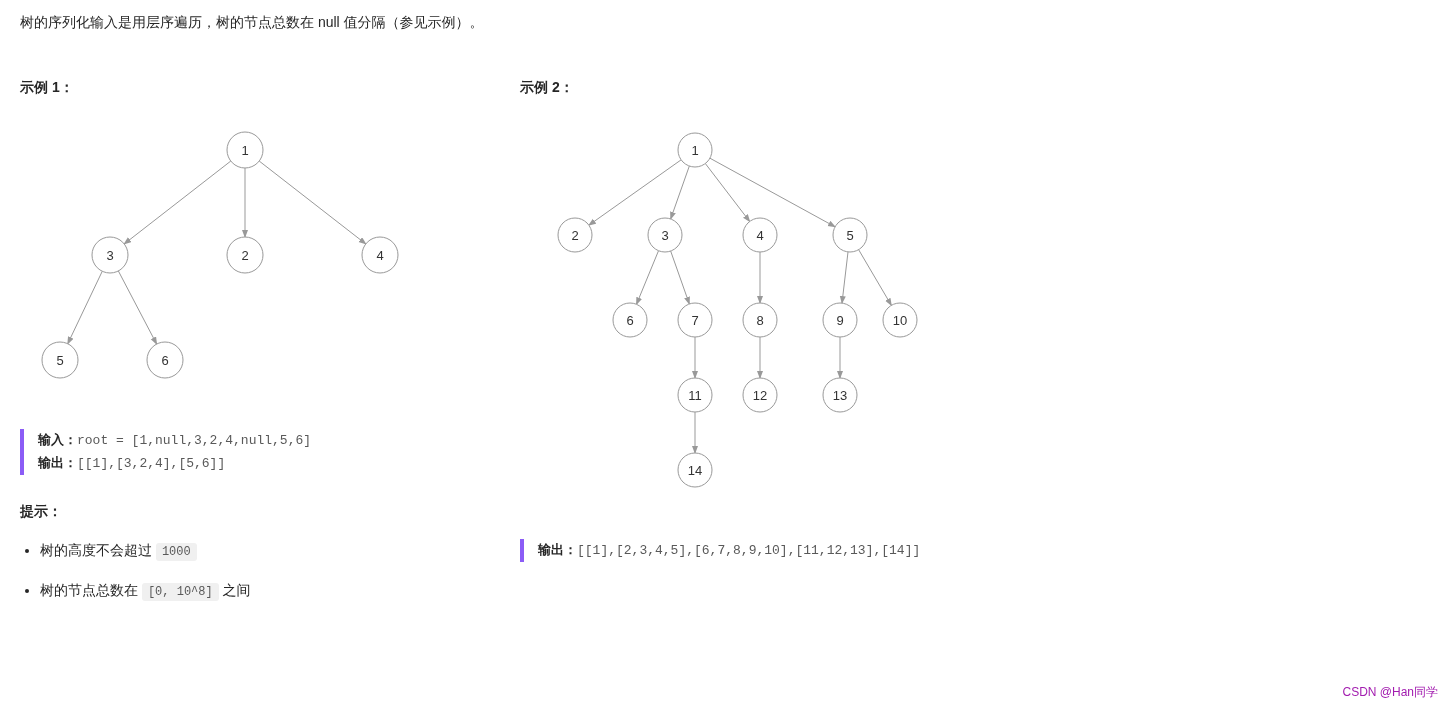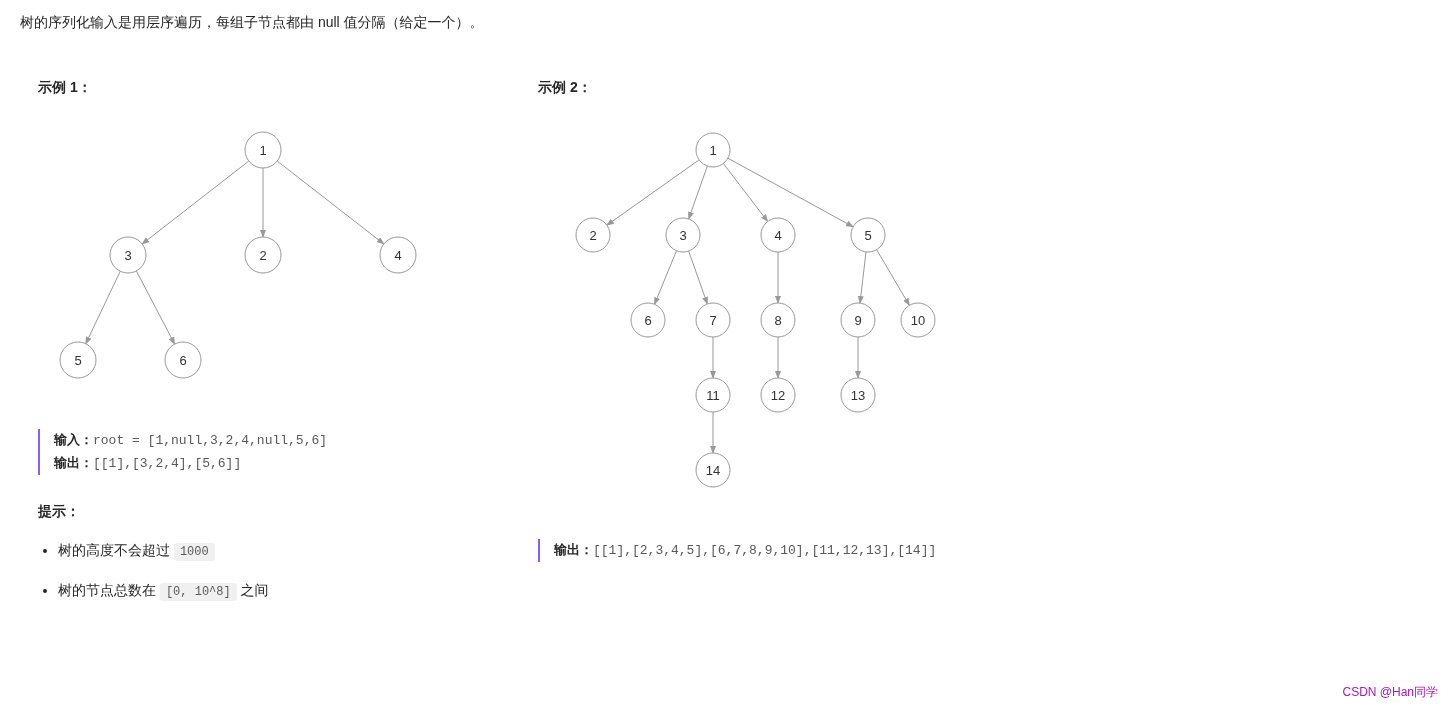--- a/index.html
+++ b/index.html
@@ -19,42 +19,41 @@
       margin-bottom: 18px;
       color: #262626;
     }
     .italic {
       font-style: italic;
     }
     .examples {
       display: flex;
       gap: 40px;
       margin-top: 40px;
-      margin-left: 18px;
     }
     .example-col {
       flex-shrink: 0;
     }
     .example-col.col1 {
       width: 460px;
     }
     .example-col.col2 {
       flex: 1;
     }
     .example-title {
       font-weight: 700;
       color: #262626;
       margin-bottom: 20px;
       font-size: 14px;
     }
     .tree-svg {
       margin-bottom: 20px;
     }
     .io-block {
-      border-left: 2px solid #8b5cf6;
+      border-left: 4px solid #8b5cf6;
       padding-left: 14px;
       margin-bottom: 24px;
       margin-top: 10px;
     }
     .io-line {
       font-family: Menlo, Monaco, Consolas, "Courier New", monospace;
       color: #595959;
       font-size: 13px;
       line-height: 1.7;
     }
@@ -108,21 +107,21 @@
       stroke: #999;
       stroke-width: 1;
       fill: none;
       marker-end: url(#arrow);
     }
   </style>
 </head>
 <body>
 
 <div class="intro">
-  <p>树的序列化输入是用层序遍历，每组子节点都由 null 值分隔（给定一个）。</p>
+  <p>树的序列化输入是用层序遍历，树的节点总数在 null 值分隔（参见示例）。</p>
 </div>
 
 <div class="examples">
 
   <div class="example-col col1">
     <div class="example-title">示例 1：</div>
 
     <svg class="tree-svg" width="410" height="270" id="tree1">
       <defs>
         <marker id="arrow" markerWidth="8" markerHeight="8" refX="7" refY="3" orient="auto">

